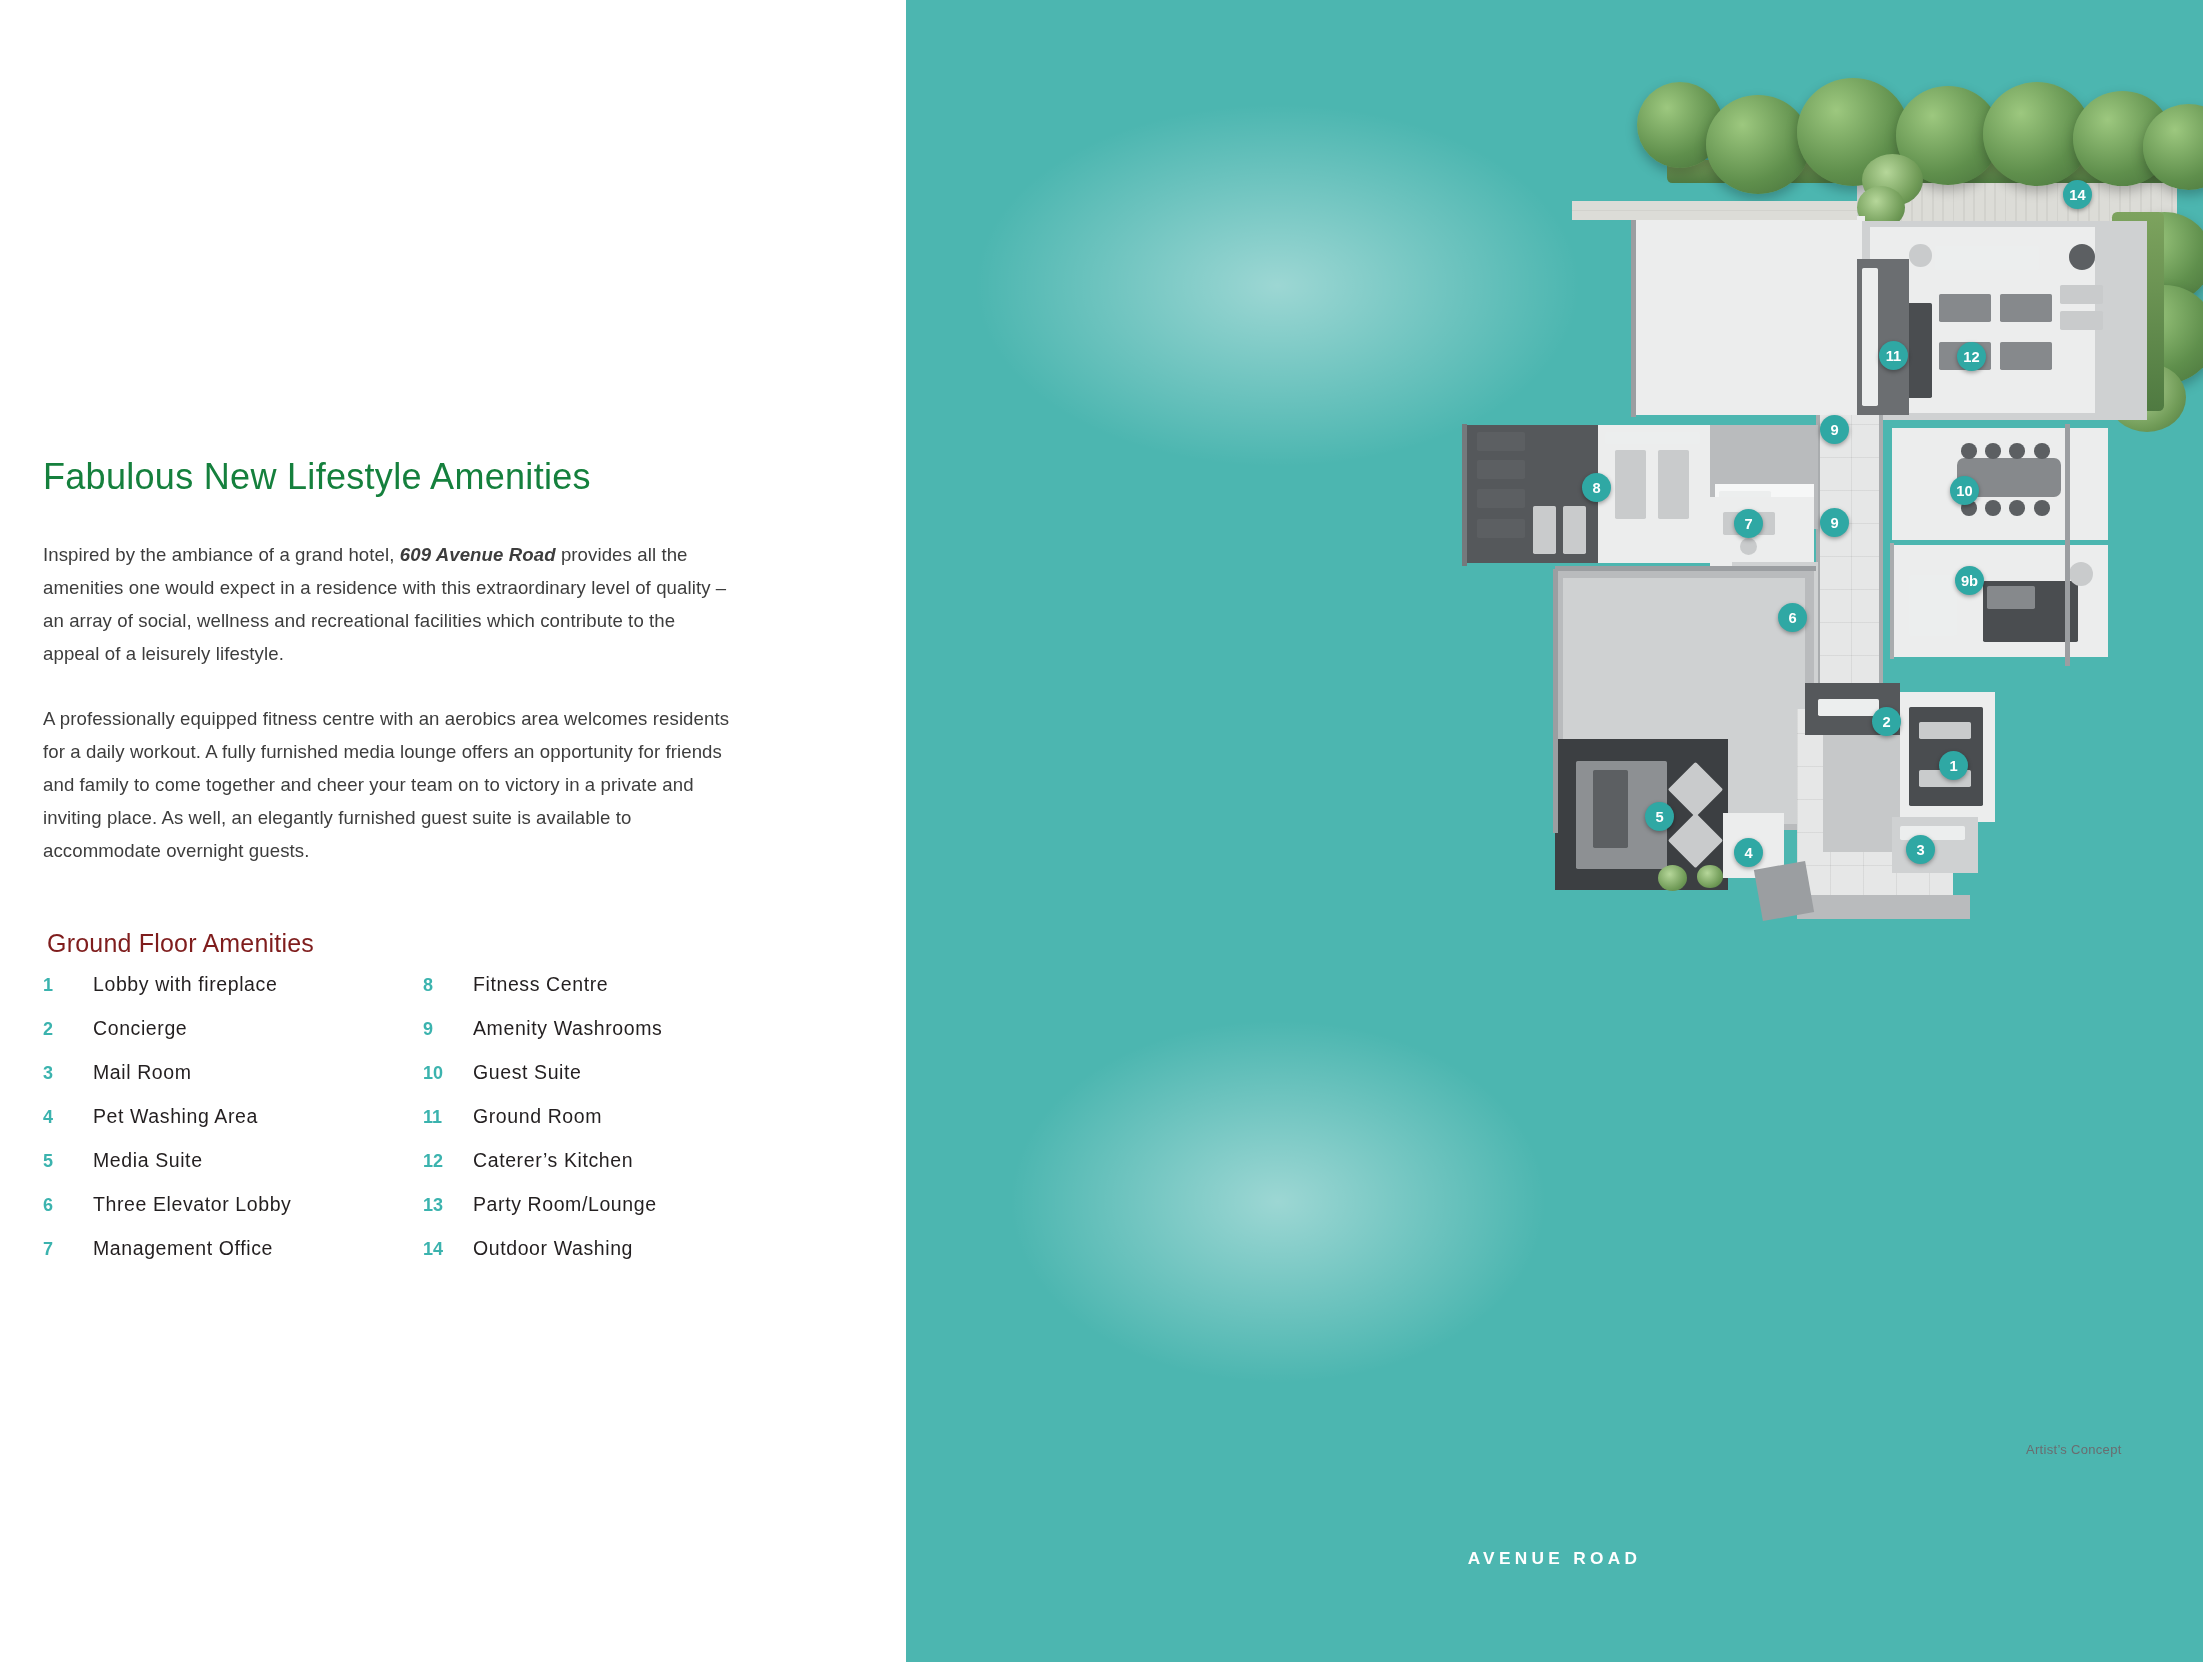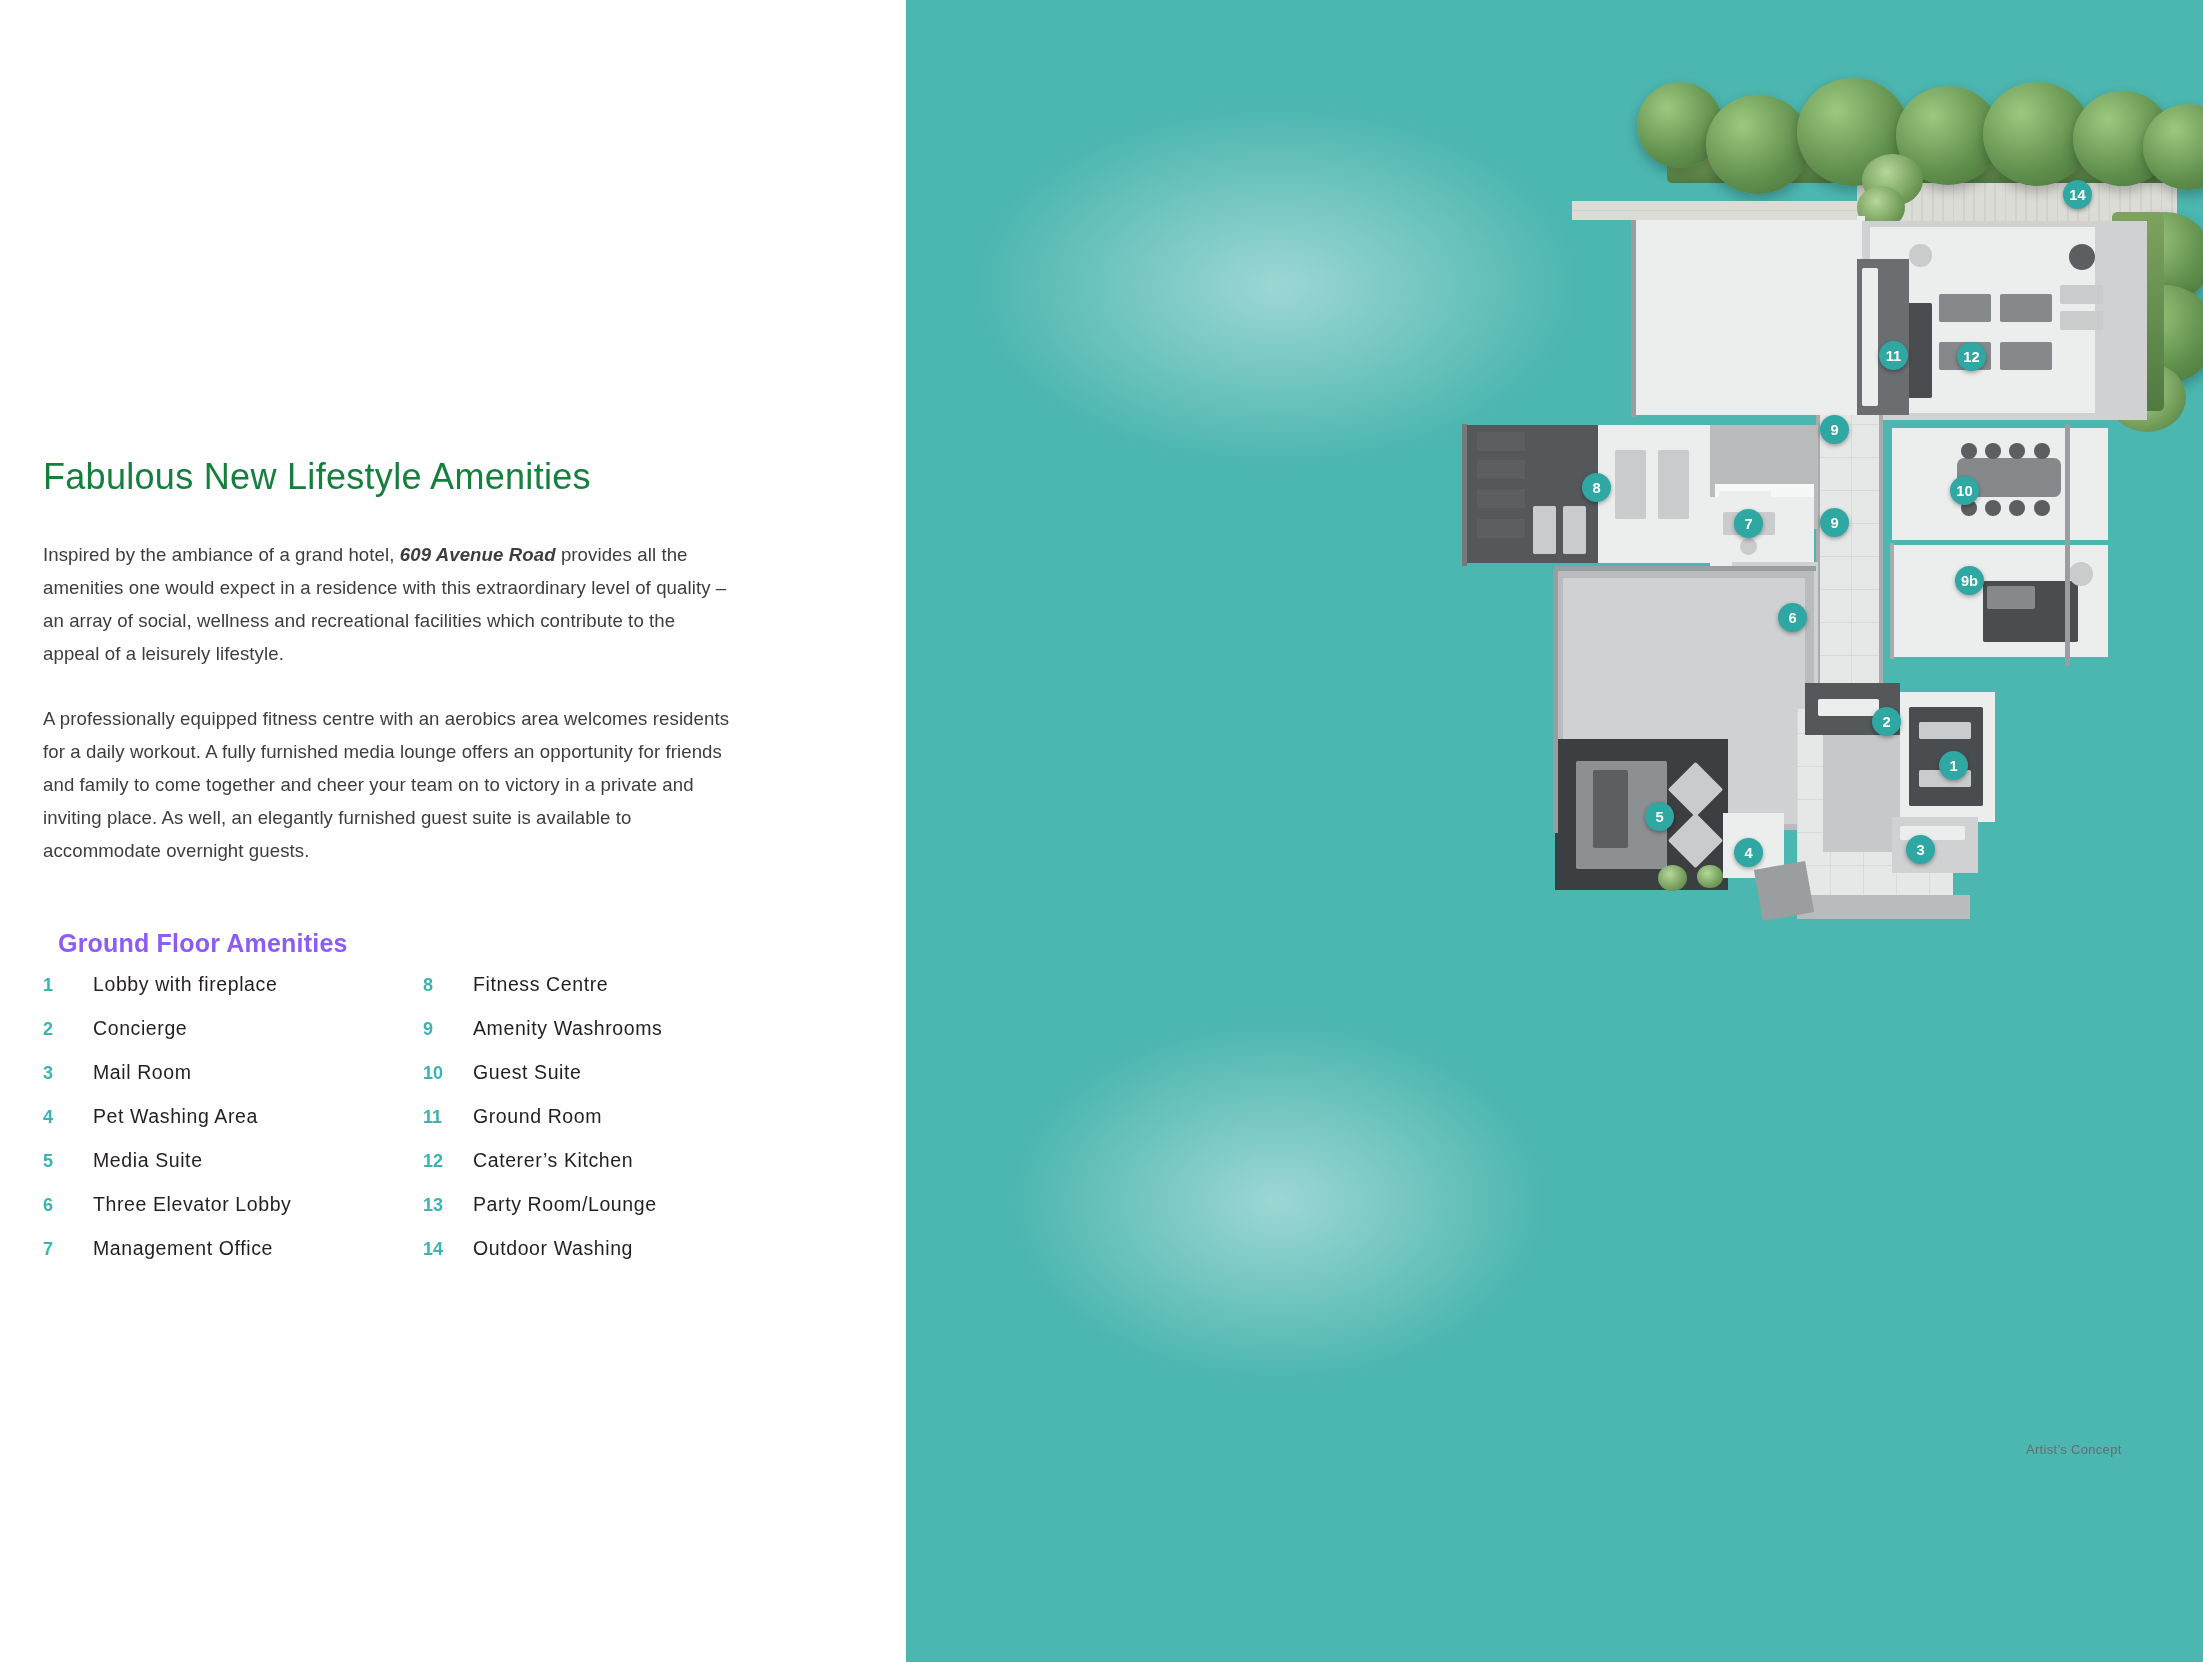--- a/index.html
+++ b/index.html
@@ -46,25 +46,25 @@
   #para-1 { top: 519px; }
   #para-2 { top: 683px; }
   .body-copy b, .body-copy i {
     font-style: italic;
     font-weight: bold;
     color: #3d3d3d;
   }
 
   #subhead {
     position: absolute;
-    left: 58px;
+    left: 47px;
     top: 908px;
     font-size: 25px;
-    font-weight: 700;
-    color: #8b5cf6;
+    font-weight: 400;
+    color: #7f1d1d;
     letter-spacing: 0.2px;
   }
 
   #legend {
     position: absolute;
     left: 43px;
     top: 973px;
     width: 761px;
   }
   .legend-col {
@@ -482,14 +482,15 @@
     </div>
   <div class="marker" style="left:828px; top:838px;">
       <span>4</span>
     </div>
   <div class="marker" style="left:1000px; top:835px;">
       <span>3</span>
     </div>
 
   <div id="artist-credit">Artist’s Concept</div>
 
+  <div id="avenue-road">AVENUE ROAD</div>
 </div>
 
 
 </body></html>

